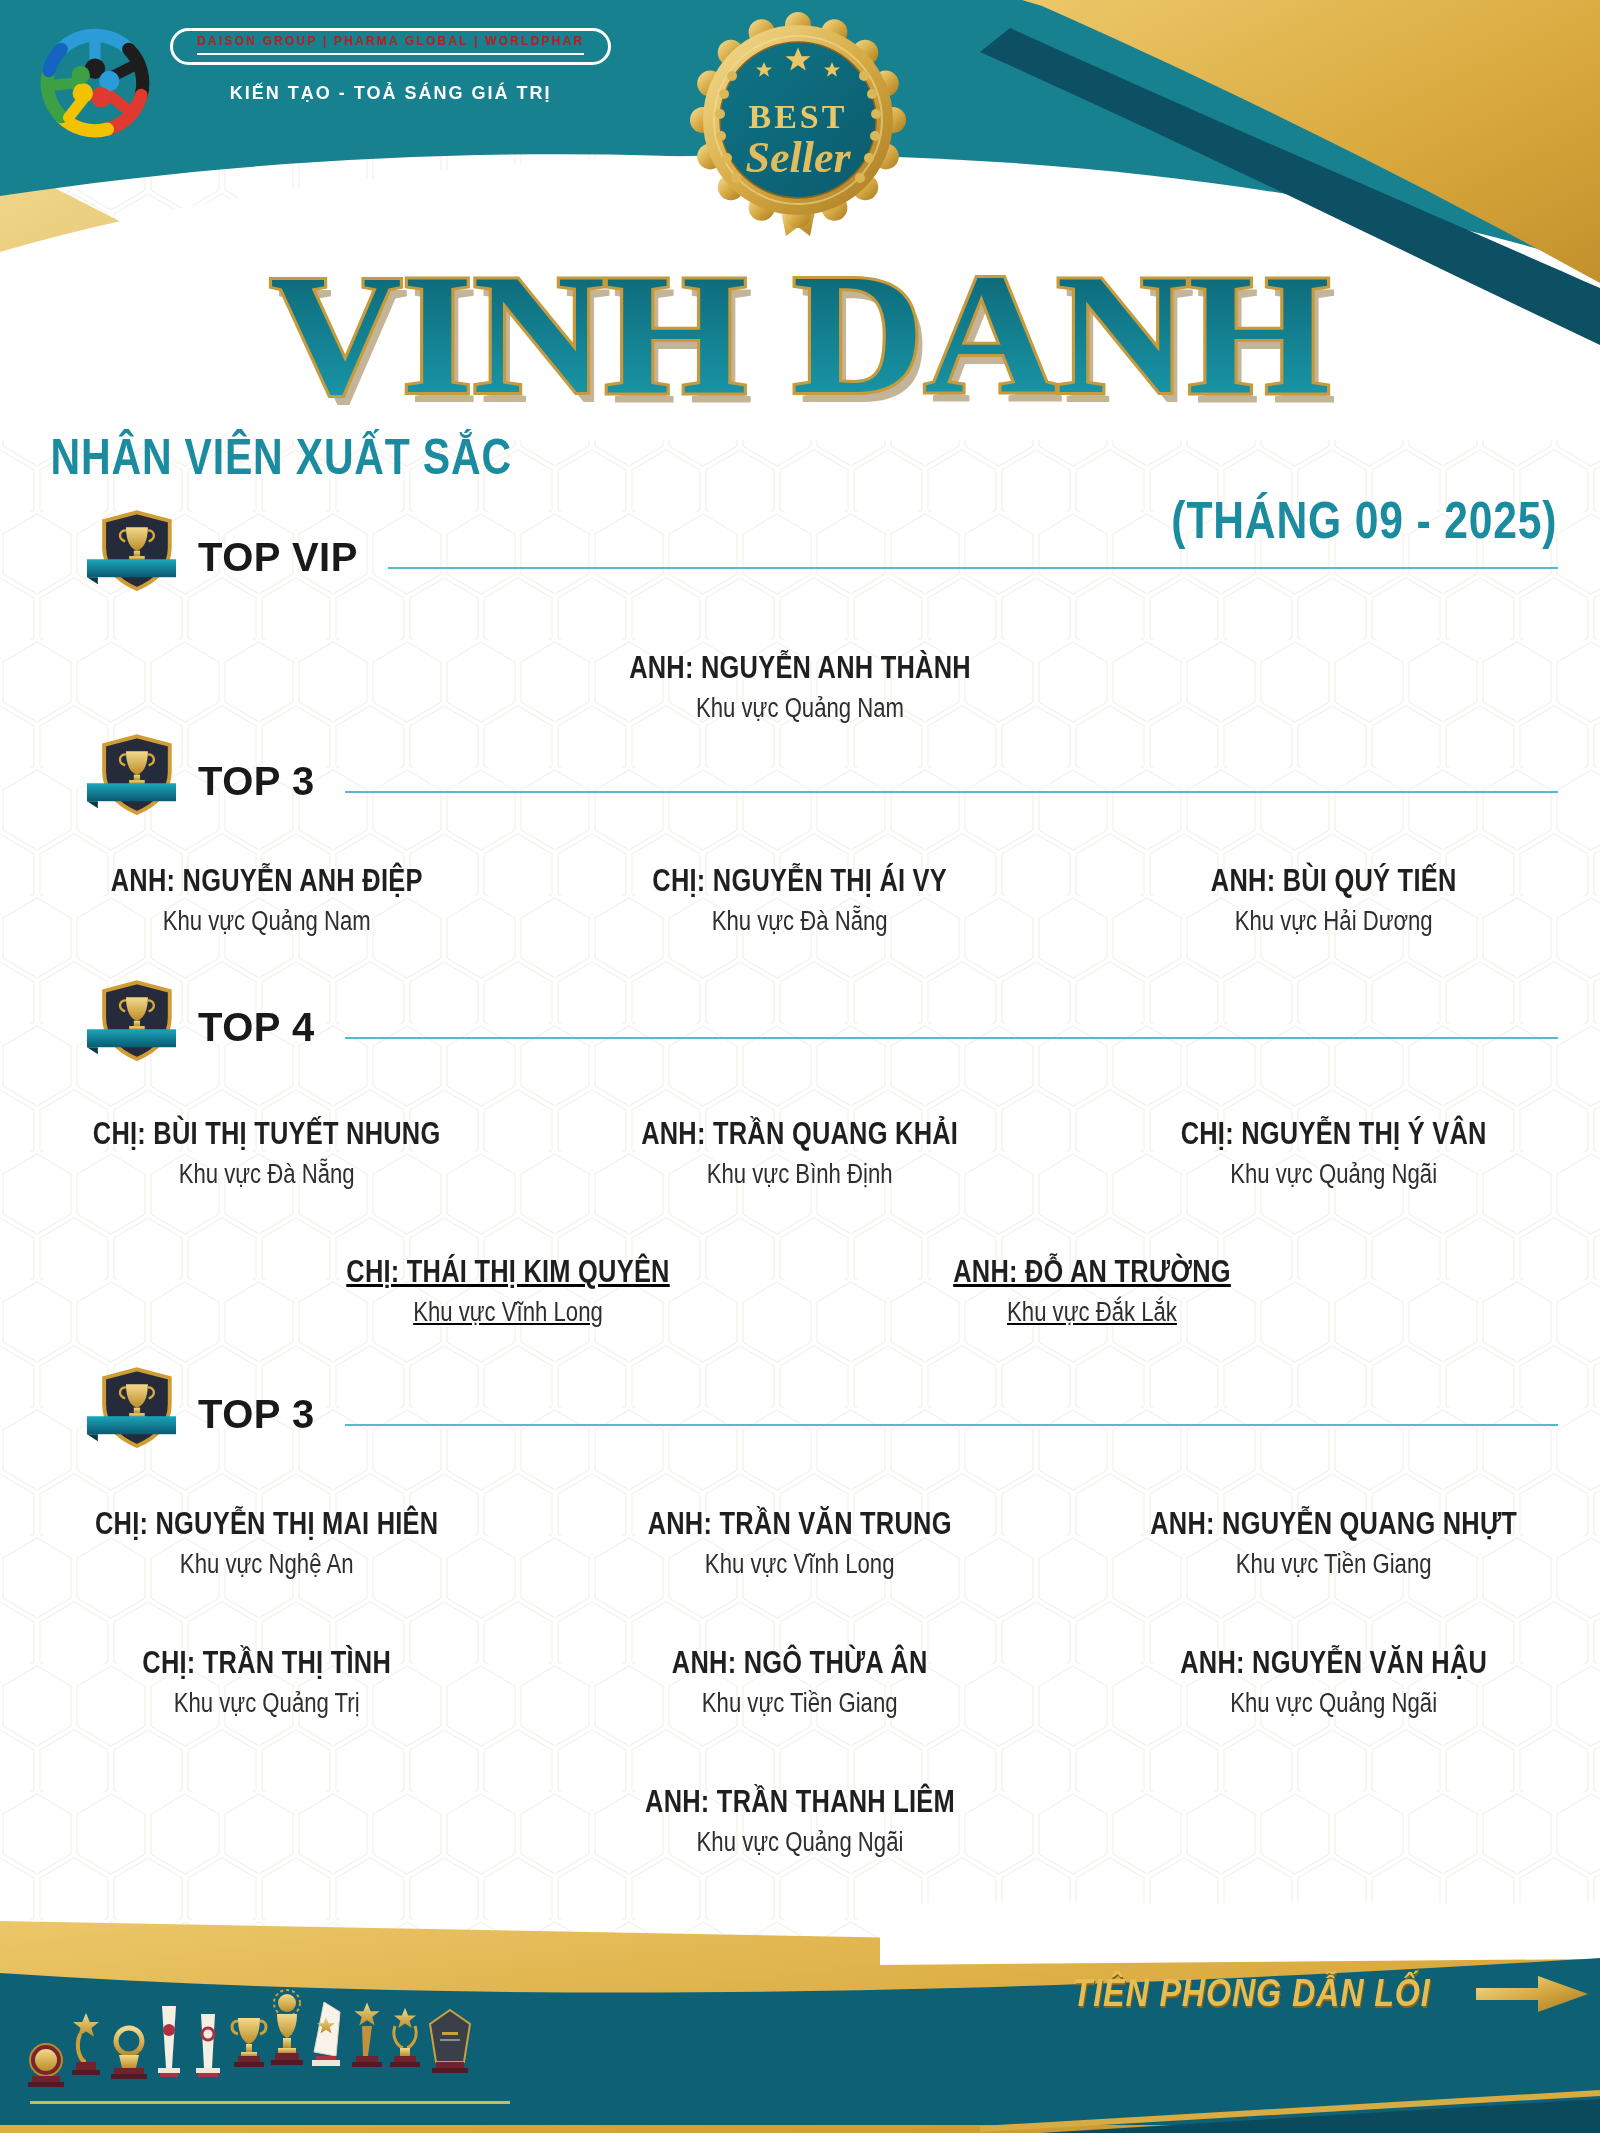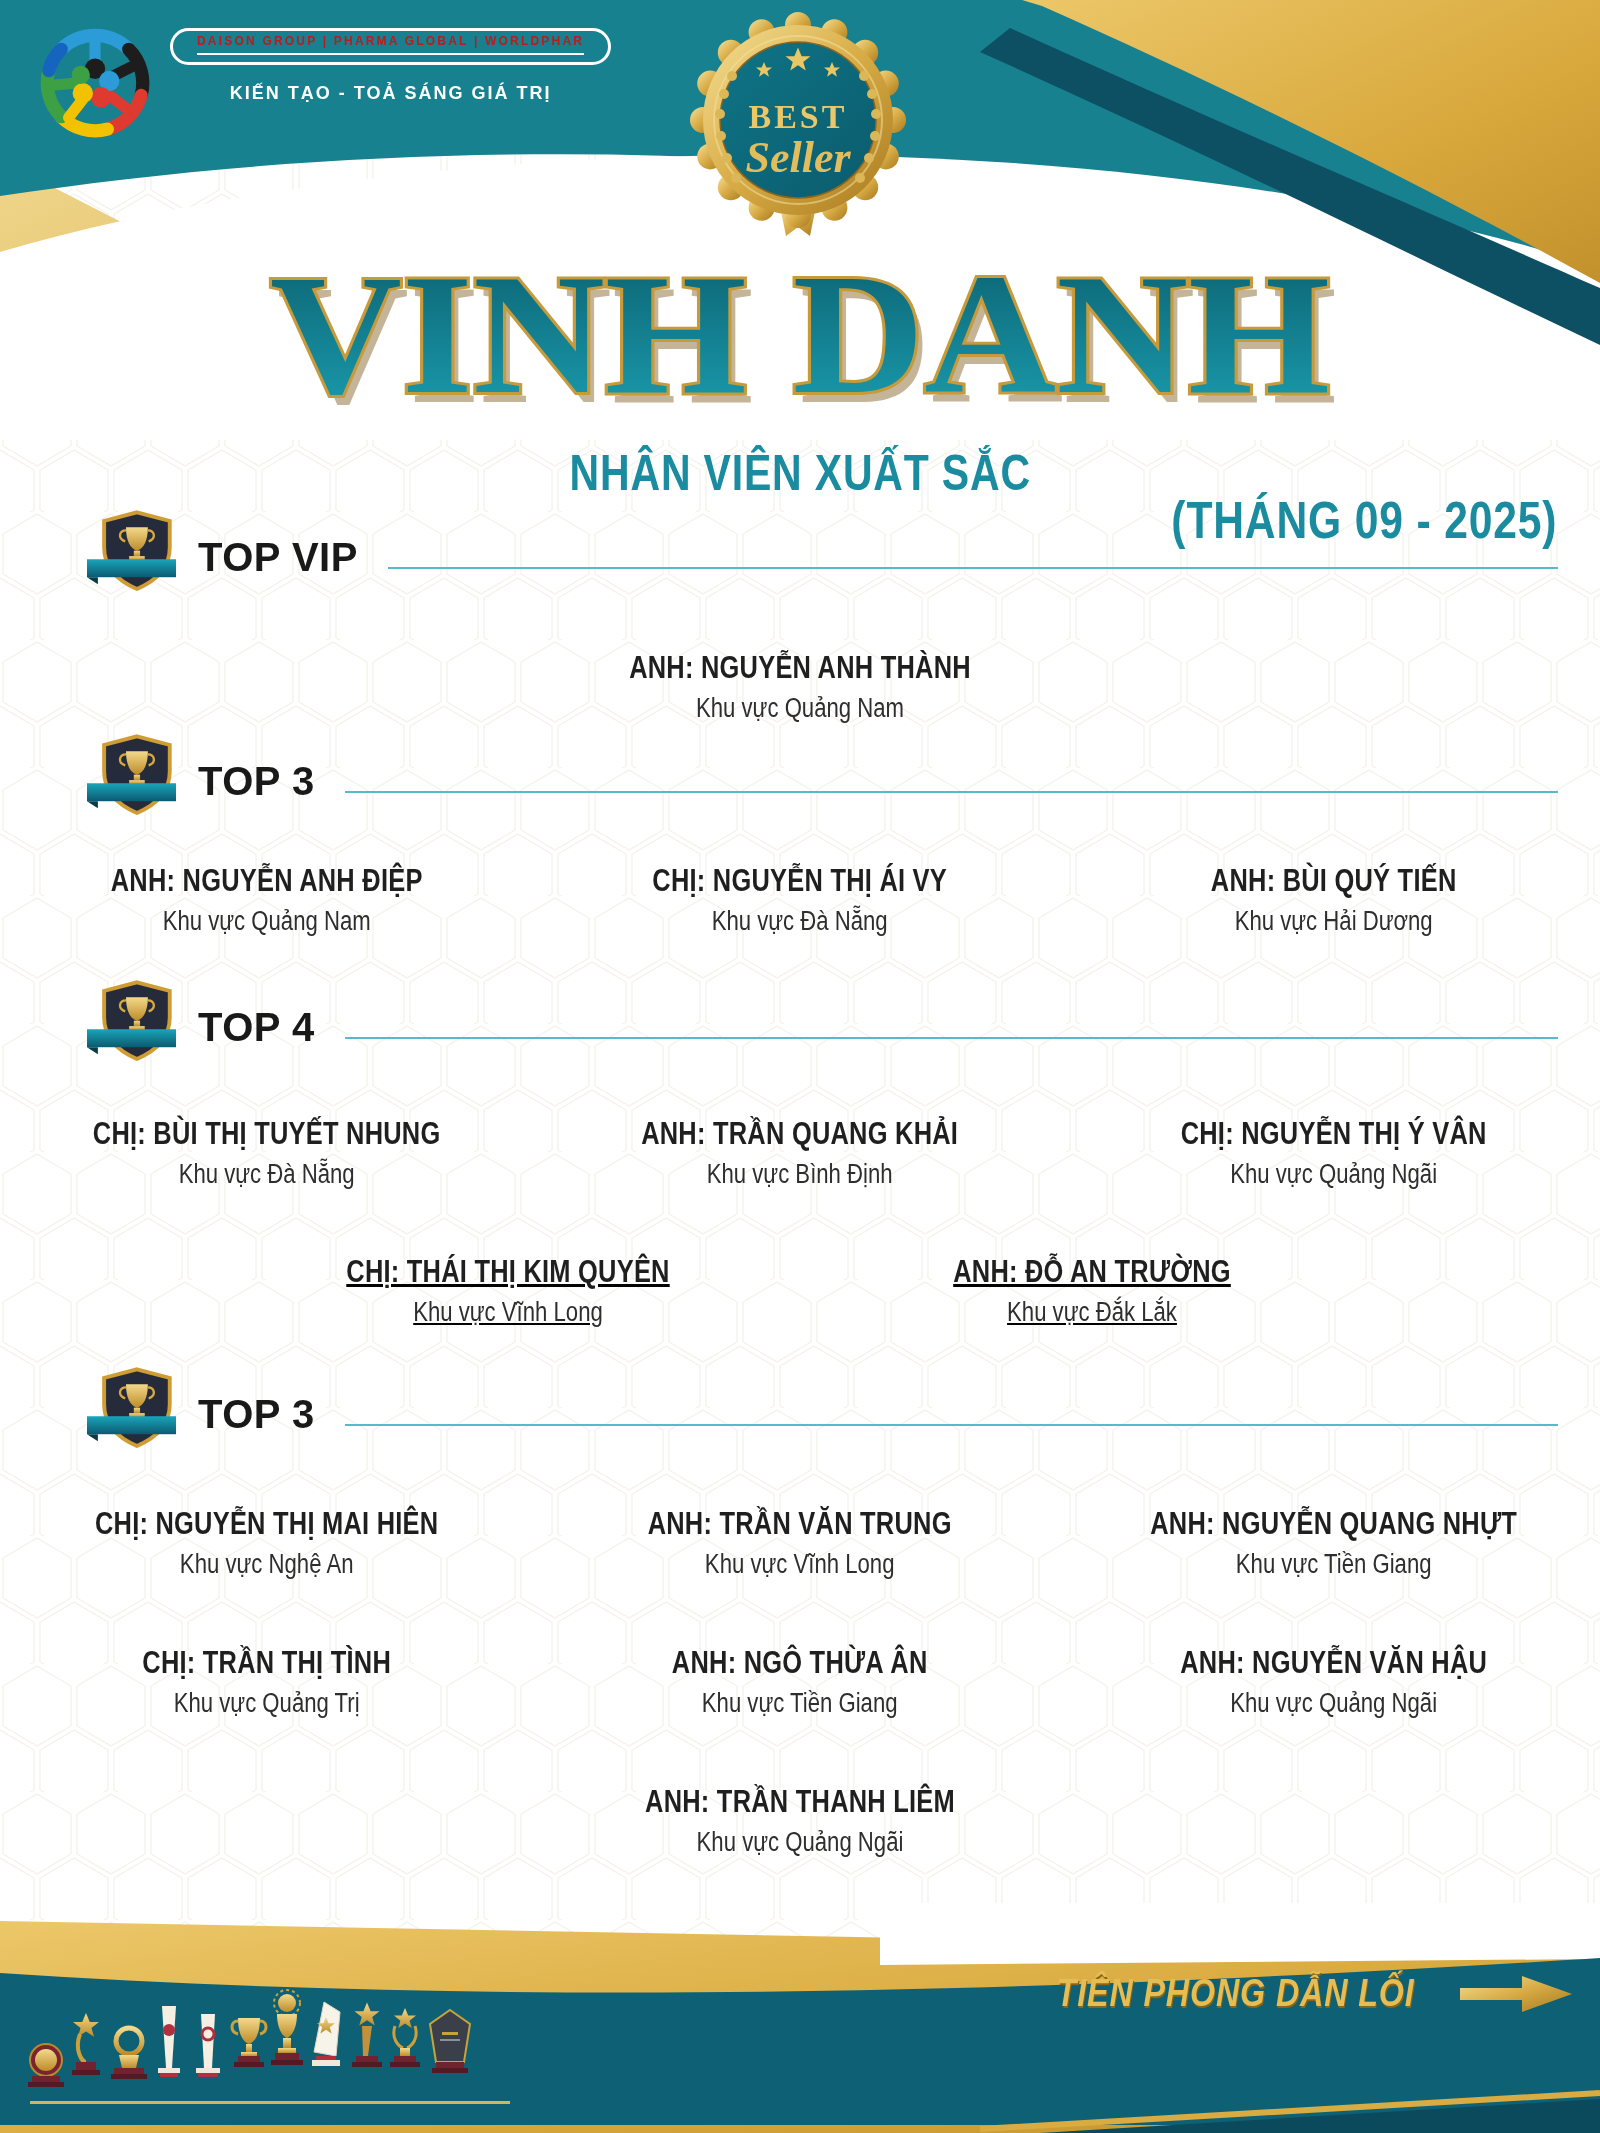--- a/index.html
+++ b/index.html
@@ -14,39 +14,39 @@
   .logo-text{margin-left:14px;margin-top:6px;}
   .logo-pill{border:3px solid #fff;border-radius:46px;padding:2px 24px 7px 24px;text-align:center;}
   .logo-name{color:#fff;font-size:46px;font-weight:800;letter-spacing:1px;line-height:1.05;}
   .logo-sub{color:#b91c1c;font-size:12px;font-weight:700;letter-spacing:2.2px;border-bottom:2px solid #fff;
             padding-bottom:5px;margin-top:1px;white-space:nowrap;}
   .logo-tagline{color:#fff;font-size:18px;font-weight:700;letter-spacing:2px;text-align:center;margin-top:18px;}
   #best-badge{position:absolute;left:688px;top:8px;z-index:4;}
   
   #title-wrap{position:absolute;top:256px;left:0;width:1600px;z-index:2;}
   .squeeze{display:inline-block;transform:scaleX(.82);transform-origin:center;white-space:nowrap;}
-  #subtitle{position:absolute;top:428px;width:1600px;text-align:center;color:#1b8c9f;font-size:50px;
-            font-weight:800;z-index:2;letter-spacing:1px;margin-top:16px;}
+  #subtitle{position:absolute;top:428px;width:1600px;color:#1b8c9f;font-size:50px;
+            font-weight:800;z-index:2;letter-spacing:1px;}
   #period{position:absolute;top:490px;width:1600px;text-align:right;color:#1b8c9f;font-size:52px;
           font-weight:800;z-index:2;letter-spacing:1px;}
   
   .section-header{position:absolute;left:76px;right:42px;height:100px;display:flex;align-items:center;z-index:2;}
   .section-label{margin-left:22px;font-size:40px;font-weight:900;color:#191919;letter-spacing:.5px;white-space:nowrap;margin-top:8px;}
   .section-line{flex:1;height:2px;background:#57b9c9;margin-left:30px;margin-top:30px;}
   .row{position:absolute;left:0;width:1600px;z-index:2;display:grid;}
   .row-3{grid-template-columns:1fr 1fr 1fr;}
   .row-2{grid-template-columns:1fr 1fr;padding:0 13.5%;text-decoration:underline;}
   .row-1{grid-template-columns:1fr;padding:0 30%;}
   .entry{text-align:center;transform:scaleX(.82);transform-origin:center;}
   .ename{font-size:31px;font-weight:700;color:#1f1f1f;white-space:nowrap;letter-spacing:.3px;}
   .eregion{font-size:27px;font-weight:400;color:#2e2e2e;white-space:nowrap;margin-top:7px;}
   
   #footer-art{position:absolute;left:0;top:1903px;z-index:1;}
   #trophies{position:absolute;left:22px;top:1988px;z-index:2;}
-  #slogan{position:absolute;right:28px;top:1972px;z-index:3;display:flex;flex-direction:column;align-items:flex-start;gap:24px;}
+  #slogan{position:absolute;right:12px;top:1972px;z-index:3;display:flex;flex-direction:column;align-items:flex-start;gap:24px;}
   .slogan-row{display:flex;align-items:center;}
   .slogan-text{font-size:38px;font-weight:900;font-style:italic;color:#e6bd52;letter-spacing:1px;
                text-shadow:1px 2px 0 #8a6418;display:inline-block;transform:scaleX(.85);transform-origin:center;white-space:nowrap;}
   .mr{margin-right:14px;} .ml{margin-left:14px;}
   #slogan .row2{margin-right:118px;}
 </style>
 </head>
 <body>
 
 <div id="poster">

